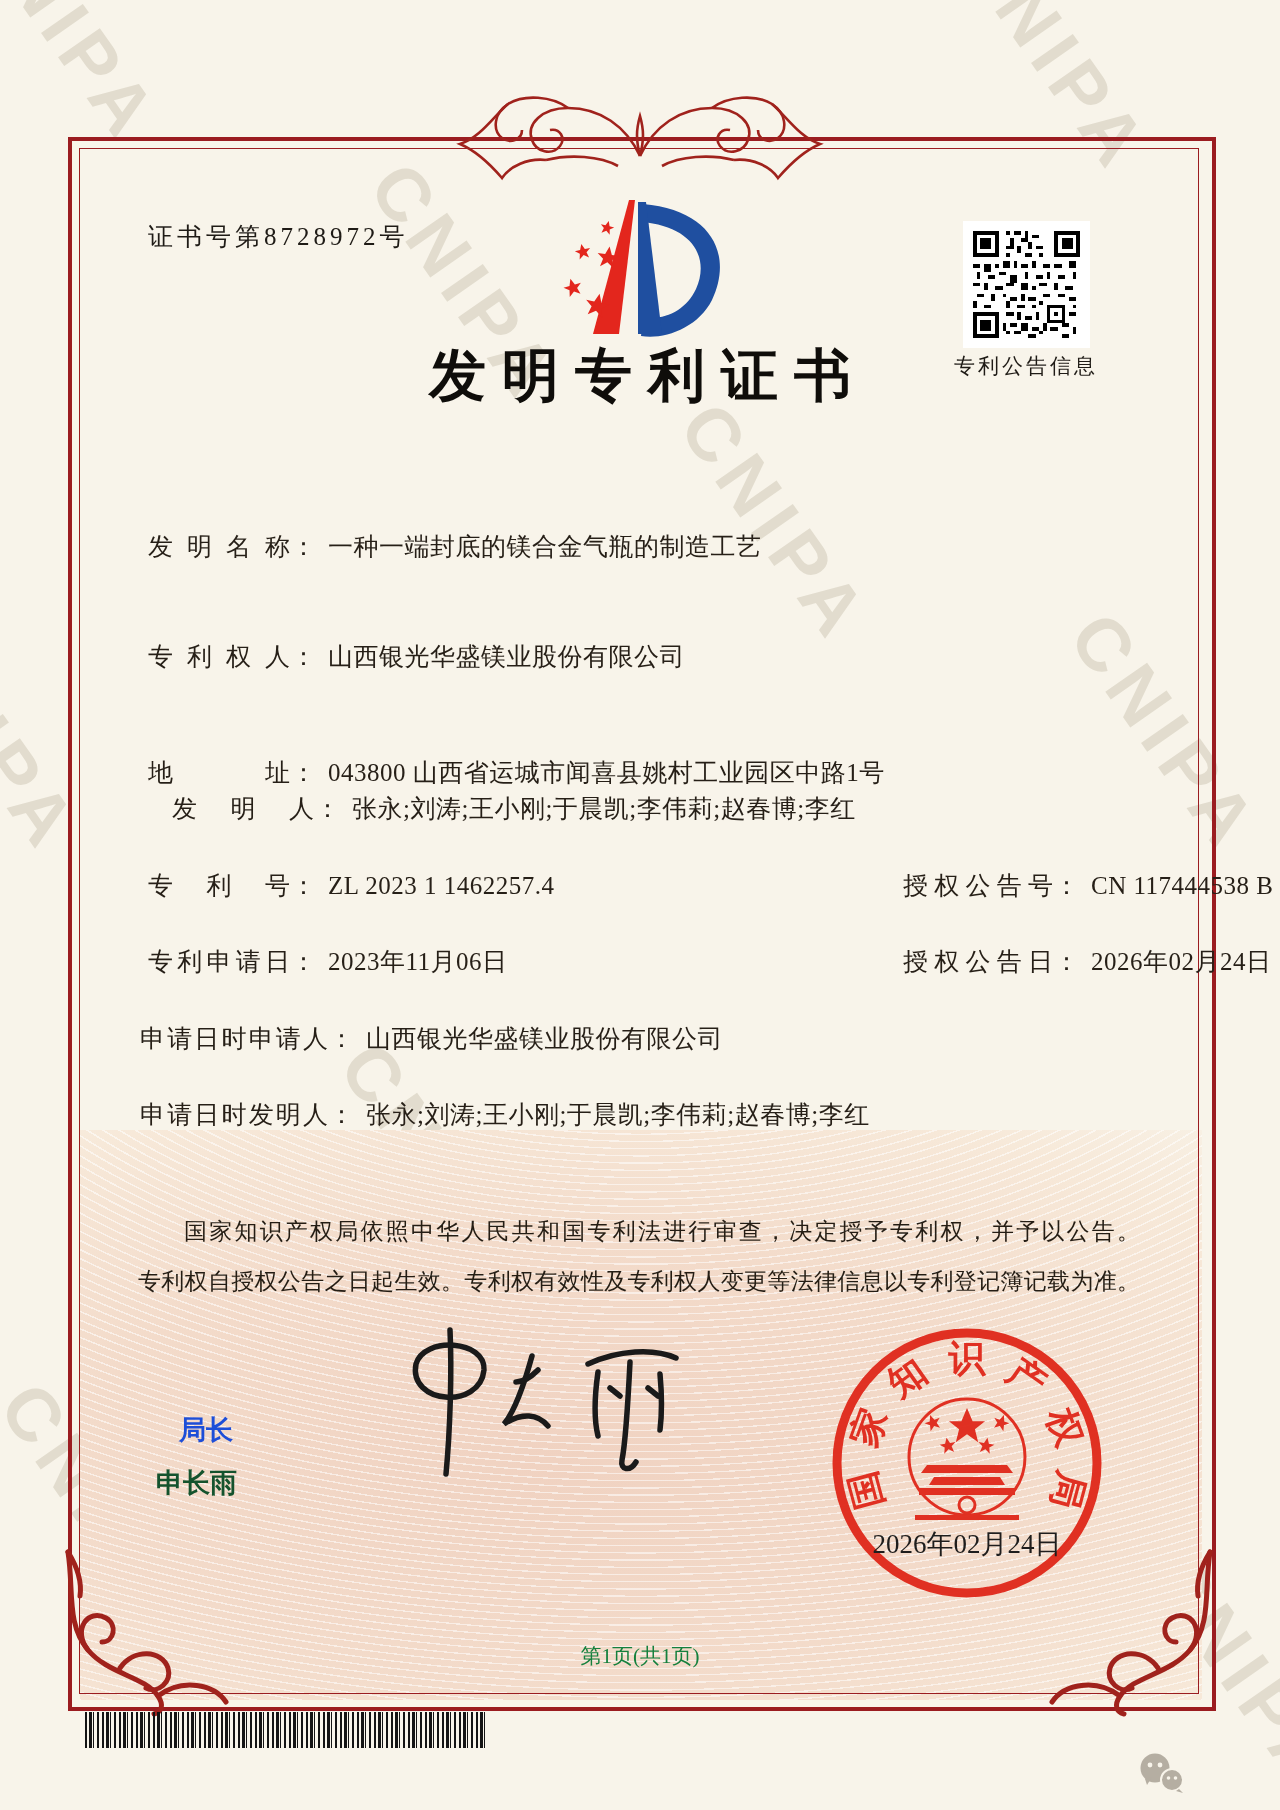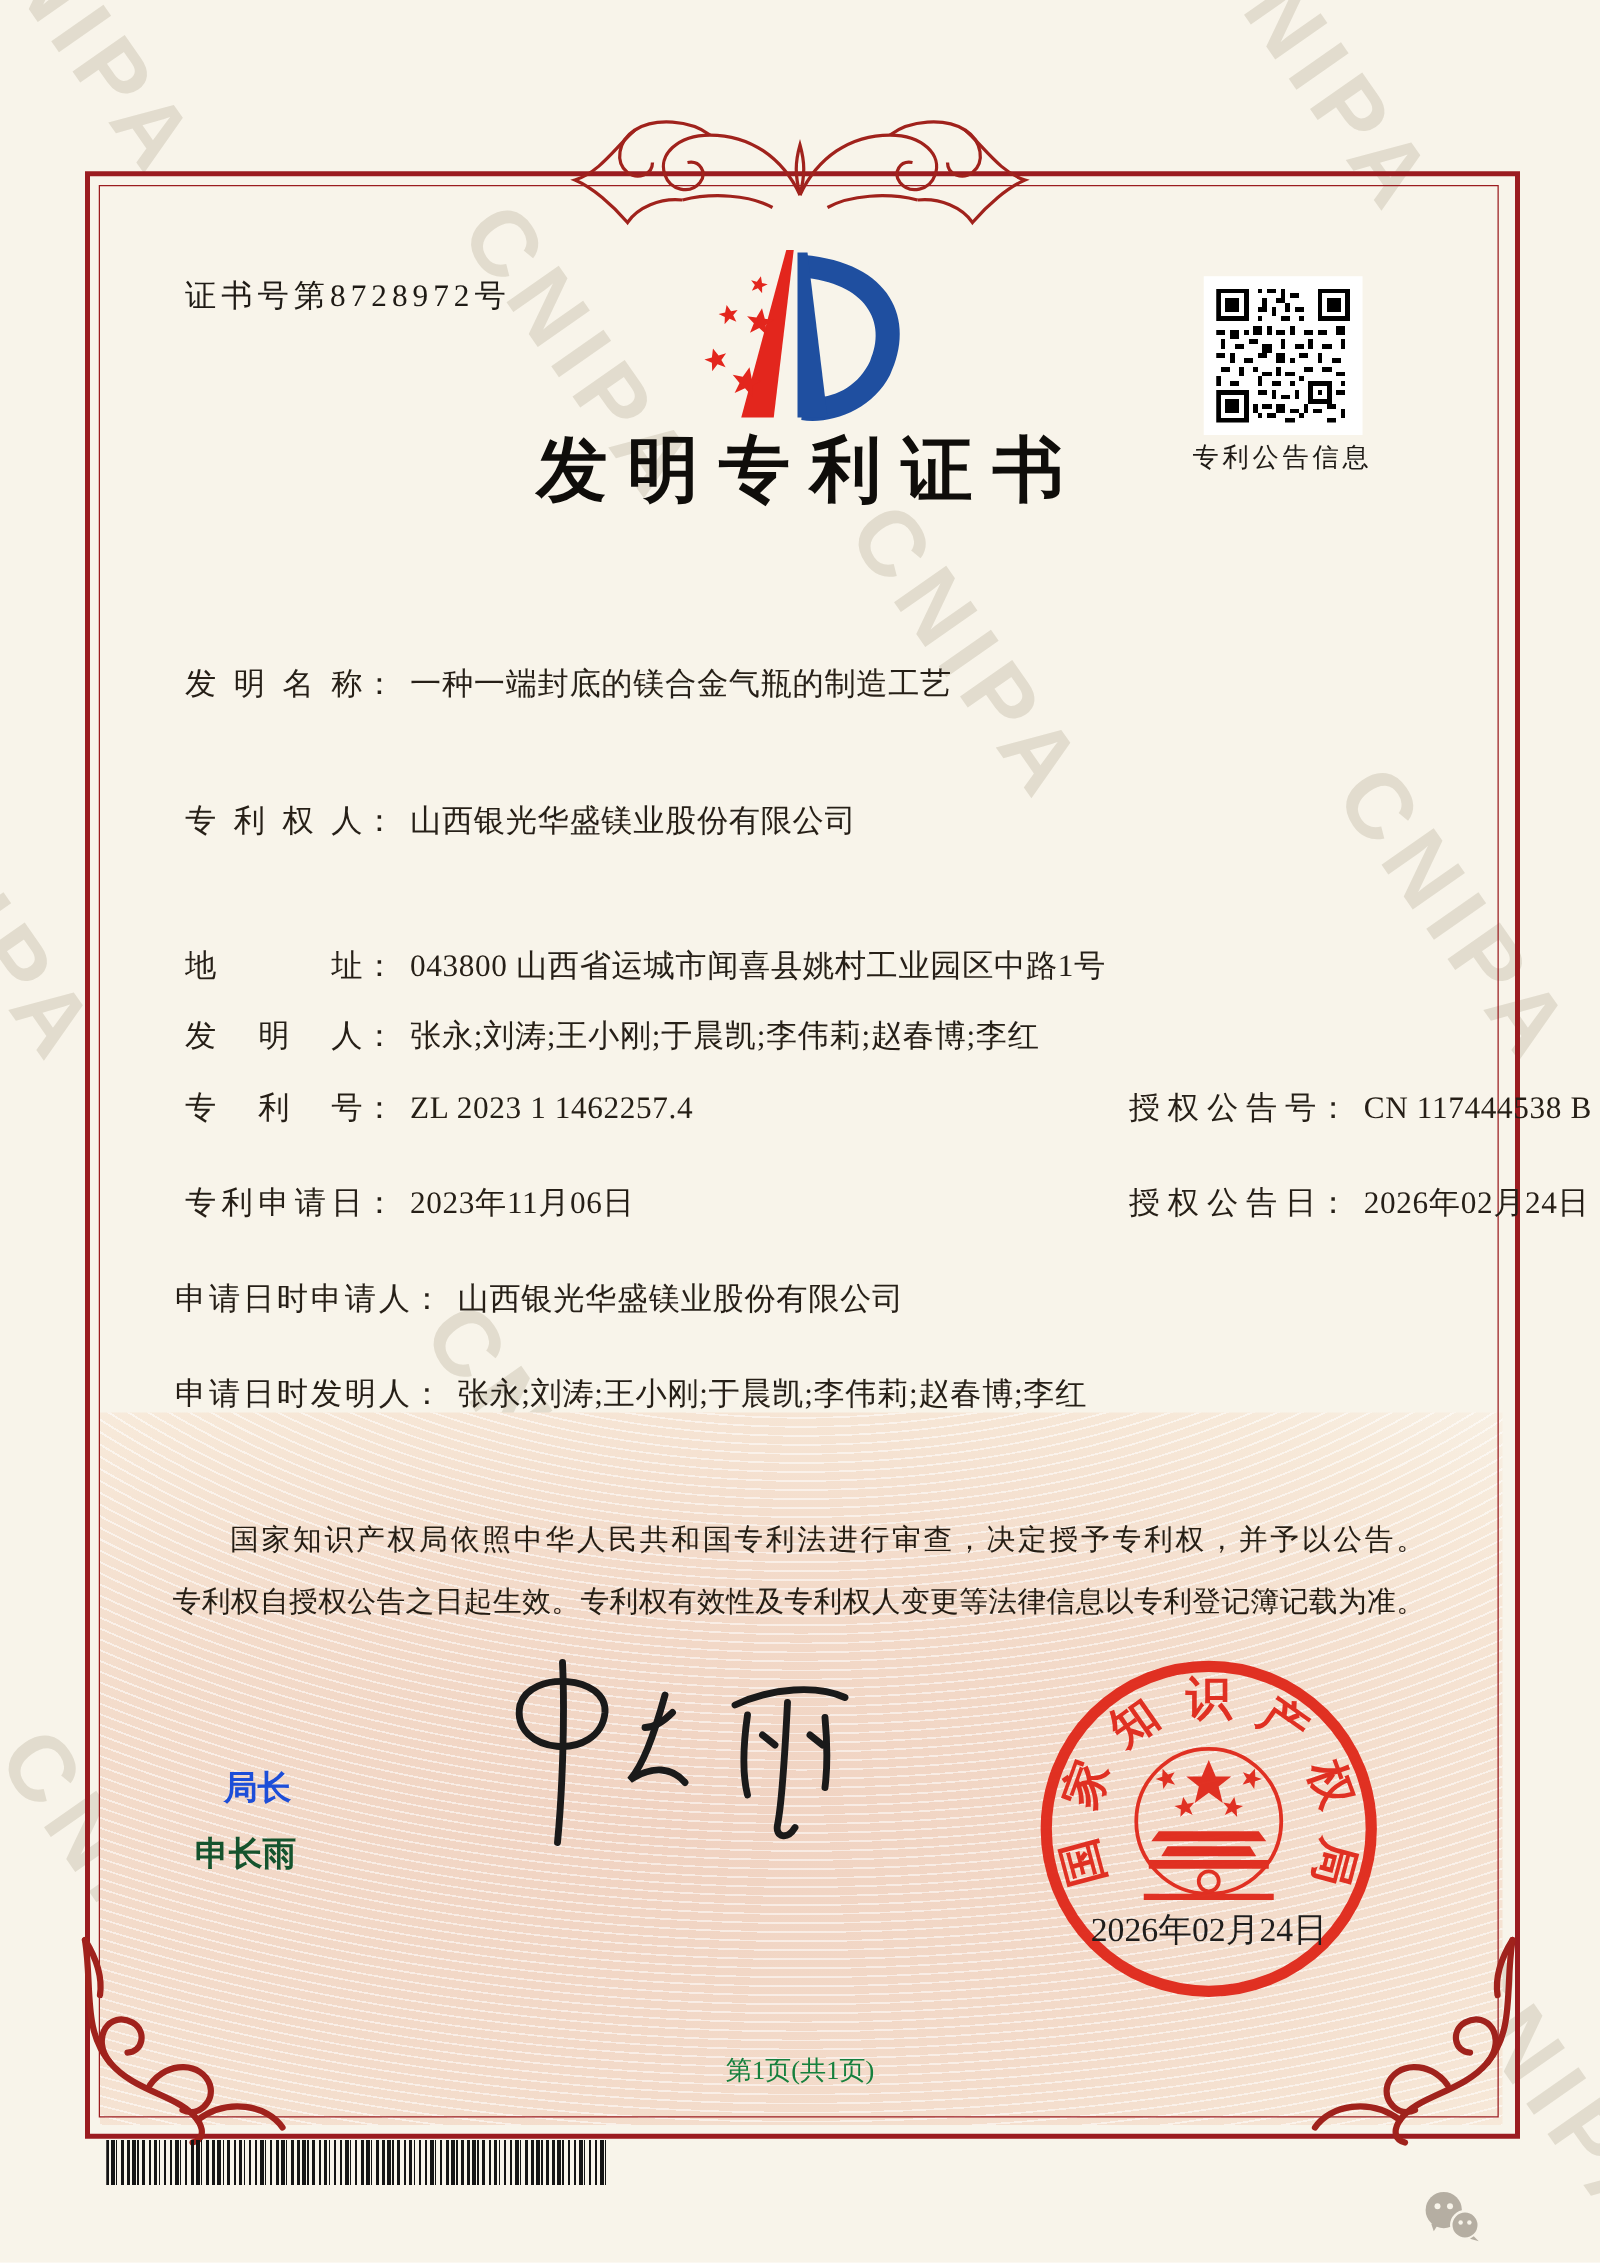--- a/index.html
+++ b/index.html
@@ -177,21 +177,21 @@
 
   <div class="row" style="top:530px;">
     <span class="f-label">发明名称</span><span class="colon">：</span><span class="val">一种一端封底的镁合金气瓶的制造工艺</span>
   </div>
   <div class="row" style="top:640px;">
     <span class="f-label">专利权人</span><span class="colon">：</span><span class="val">山西银光华盛镁业股份有限公司</span>
   </div>
   <div class="row" style="top:716px;margin-top:40px;">
     <span class="f-label">地址</span><span class="colon">：</span><span class="val">043800 山西省运城市闻喜县姚村工业园区中路1号</span>
   </div>
-  <div class="row" style="top:812px;">
+  <div class="row" style="top:792px;margin-left:24px;">
     <span class="f-label">发明人</span><span class="colon">：</span><span class="val">张永;刘涛;王小刚;于晨凯;李伟莉;赵春博;李红</span>
   </div>
   <div class="row" style="top:869px;">
     <span class="f-label">专利号</span><span class="colon">：</span><span class="val">ZL 2023 1 1462257.4</span>
     <span class="col2">
       <span class="f-label rt">授权公告号</span><span class="colon">：</span><span class="val">CN 117444538 B</span>
     </span>
   </div>
   <div class="row" style="top:945px;">
     <span class="f-label">专利申请日</span><span class="colon">：</span><span class="val">2023年11月06日</span>

